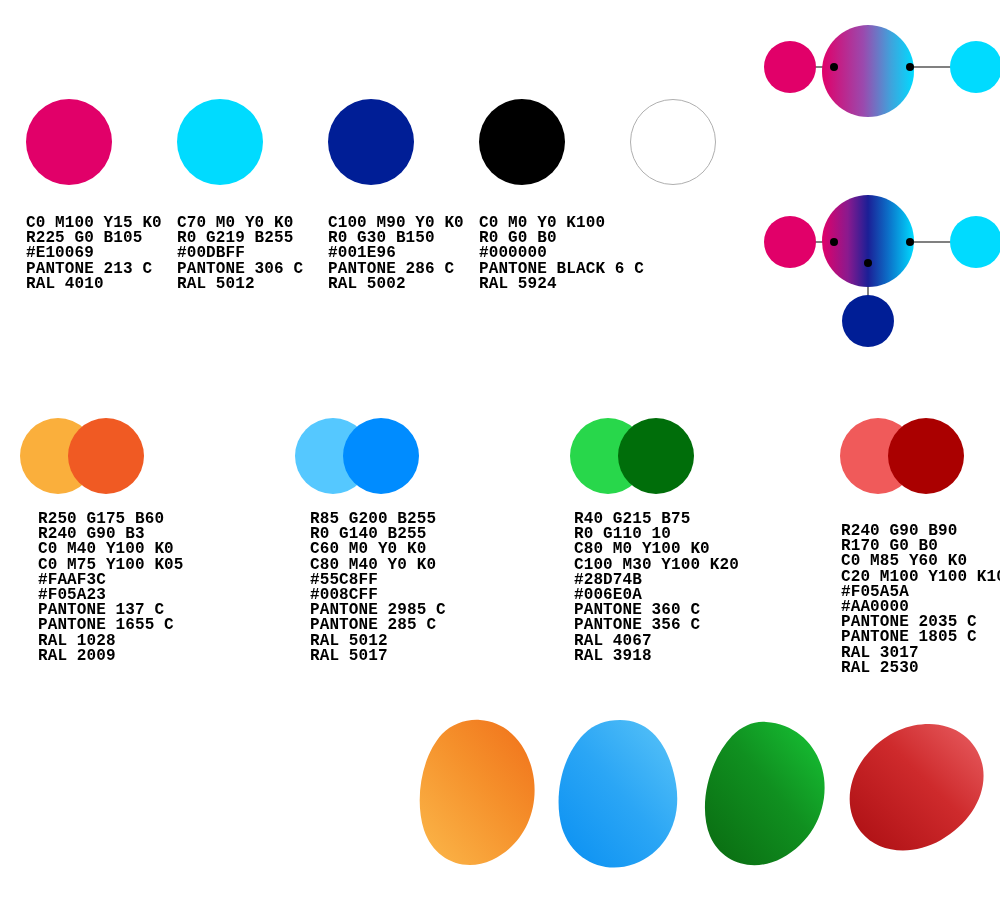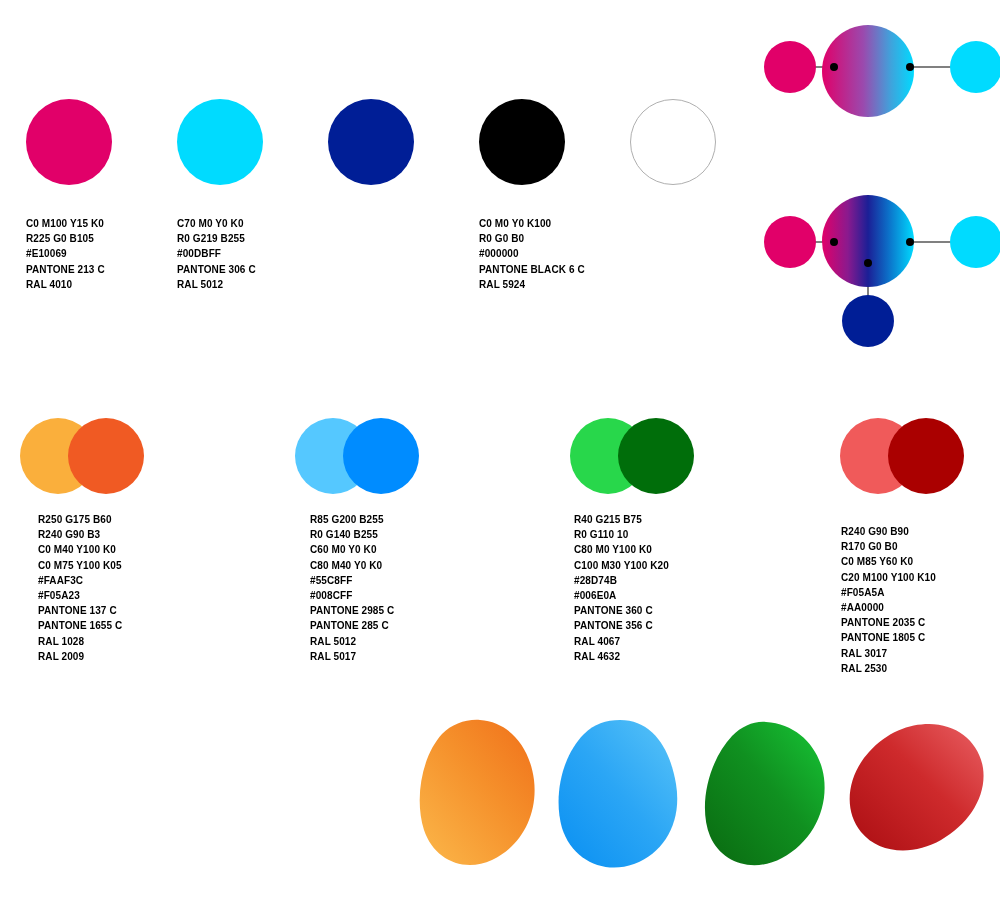--- a/index.html
+++ b/index.html
@@ -25,22 +25,22 @@
 
   
   .swatch-circle {
     position: absolute;
     border-radius: 50%;
   }
 
   
   .spec-block {
     position: absolute;
-    font-family: Liberation Sans, sans-serif;
-    font-size: 10px;
+    font-family: Liberation Mono, monospace;
+    font-size: 16px;
     font-weight: bold;
     line-height: 15.2px;
     color: #000000;
     letter-spacing: 0.1px;
     white-space: nowrap;
   }
   .spec-line { display: block; }
 
   
   .pair-wrap { position: absolute; }
@@ -99,20 +99,27 @@
   </div>
 
   <div class="spec-block" style="left:177px; top:216px;">
     <span class="spec-line">C70 M0 Y0 K0</span>
     <span class="spec-line">R0 G219 B255</span>
     <span class="spec-line">#00DBFF</span>
     <span class="spec-line">PANTONE 306 C</span>
     <span class="spec-line">RAL 5012</span>
   </div>
 
+  <div class="spec-block" style="left:328px; top:216px;">
+    <span class="spec-line">C100 M90 Y0 K0</span>
+    <span class="spec-line">R0 G30 B150</span>
+    <span class="spec-line">#001E96</span>
+    <span class="spec-line">PANTONE 286 C</span>
+    <span class="spec-line">RAL 5002</span>
+  </div>
 
   <div class="spec-block" style="left:479px; top:216px;">
     <span class="spec-line">C0 M0 Y0 K100</span>
     <span class="spec-line">R0 G0 B0</span>
     <span class="spec-line">#000000</span>
     <span class="spec-line">PANTONE BLACK 6 C</span>
     <span class="spec-line">RAL 5924</span>
   </div>
 
 
@@ -204,21 +211,21 @@
   <div class="spec-block" style="left:574px; top:512px;">
     <span class="spec-line">R40 G215 B75</span>
     <span class="spec-line">R0 G110 10</span>
     <span class="spec-line">C80 M0 Y100 K0</span>
     <span class="spec-line">C100 M30 Y100 K20</span>
     <span class="spec-line">#28D74B</span>
     <span class="spec-line">#006E0A</span>
     <span class="spec-line">PANTONE 360 C</span>
     <span class="spec-line">PANTONE 356 C</span>
     <span class="spec-line">RAL 4067</span>
-    <span class="spec-line">RAL 4632</span>
+    <span class="spec-line">RAL 3918</span>
   </div>
 
   <div class="spec-block" style="left:841px; top:524px;">
     <span class="spec-line">R240 G90 B90</span>
     <span class="spec-line">R170 G0 B0</span>
     <span class="spec-line">C0 M85 Y60 K0</span>
     <span class="spec-line">C20 M100 Y100 K10</span>
     <span class="spec-line">#F05A5A</span>
     <span class="spec-line">#AA0000</span>
     <span class="spec-line">PANTONE 2035 C</span>

